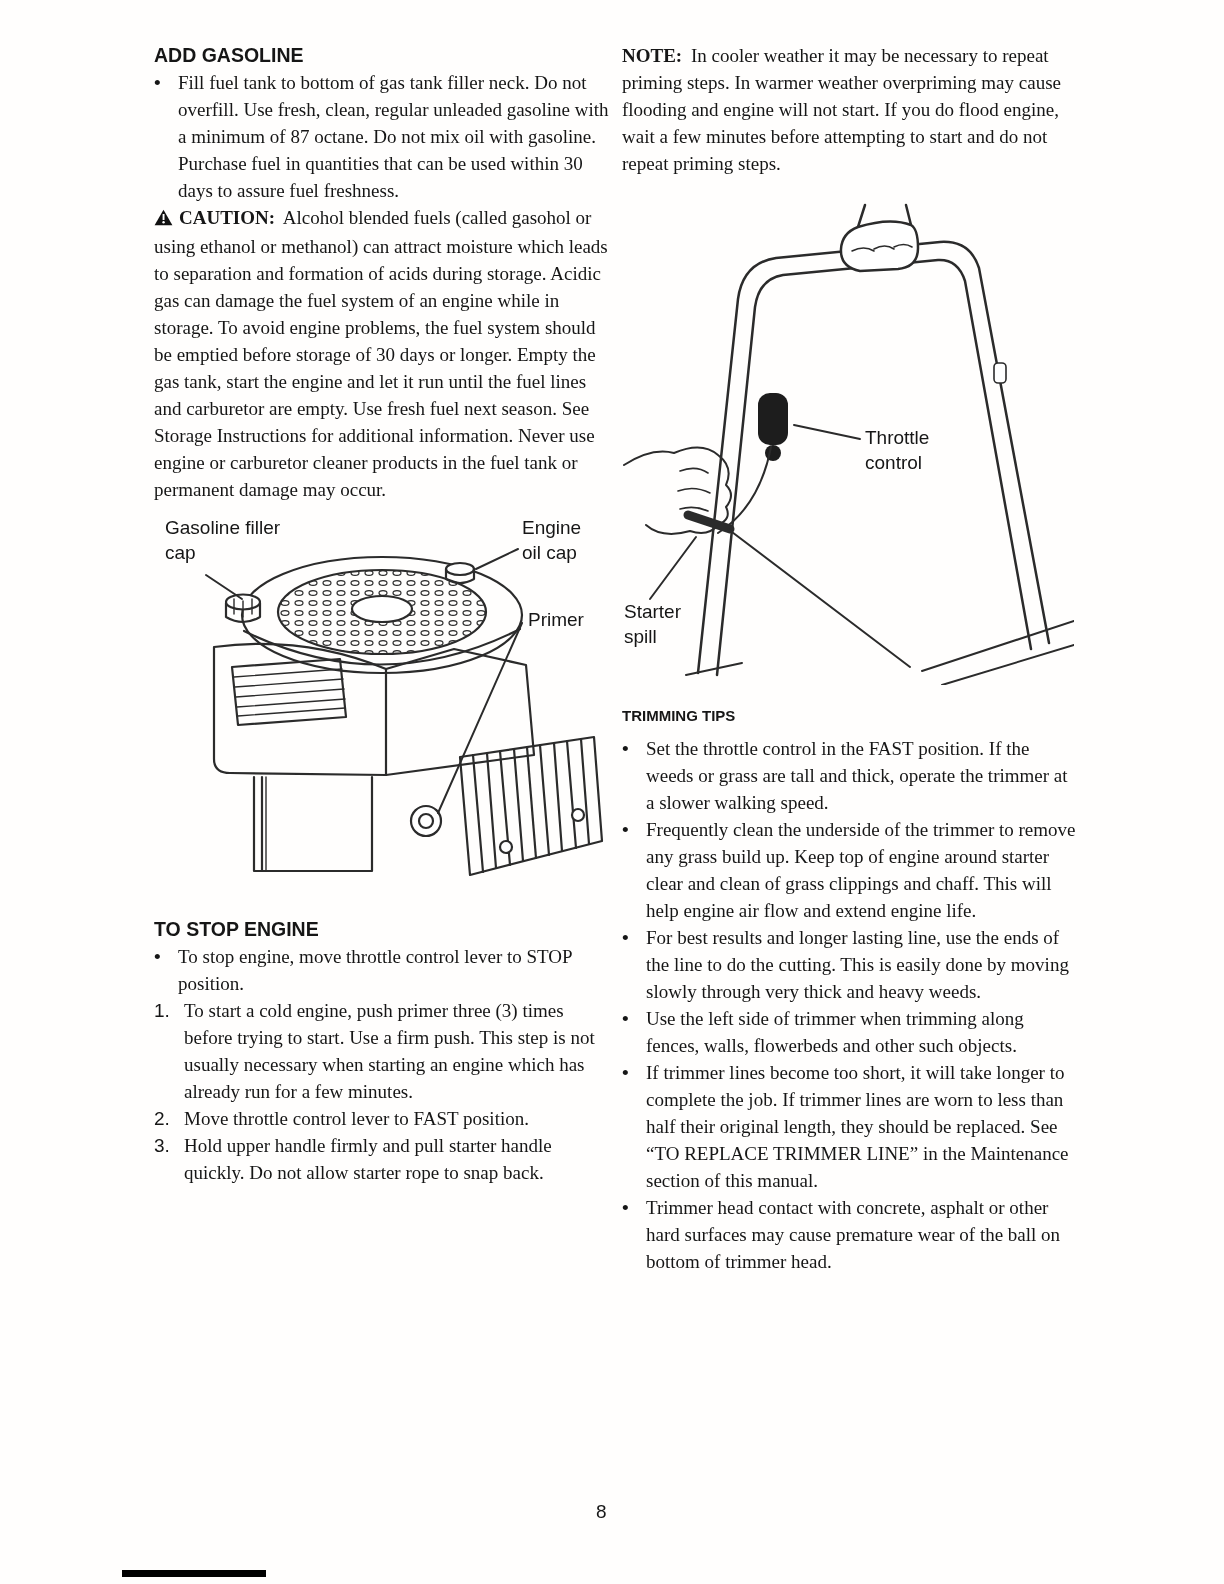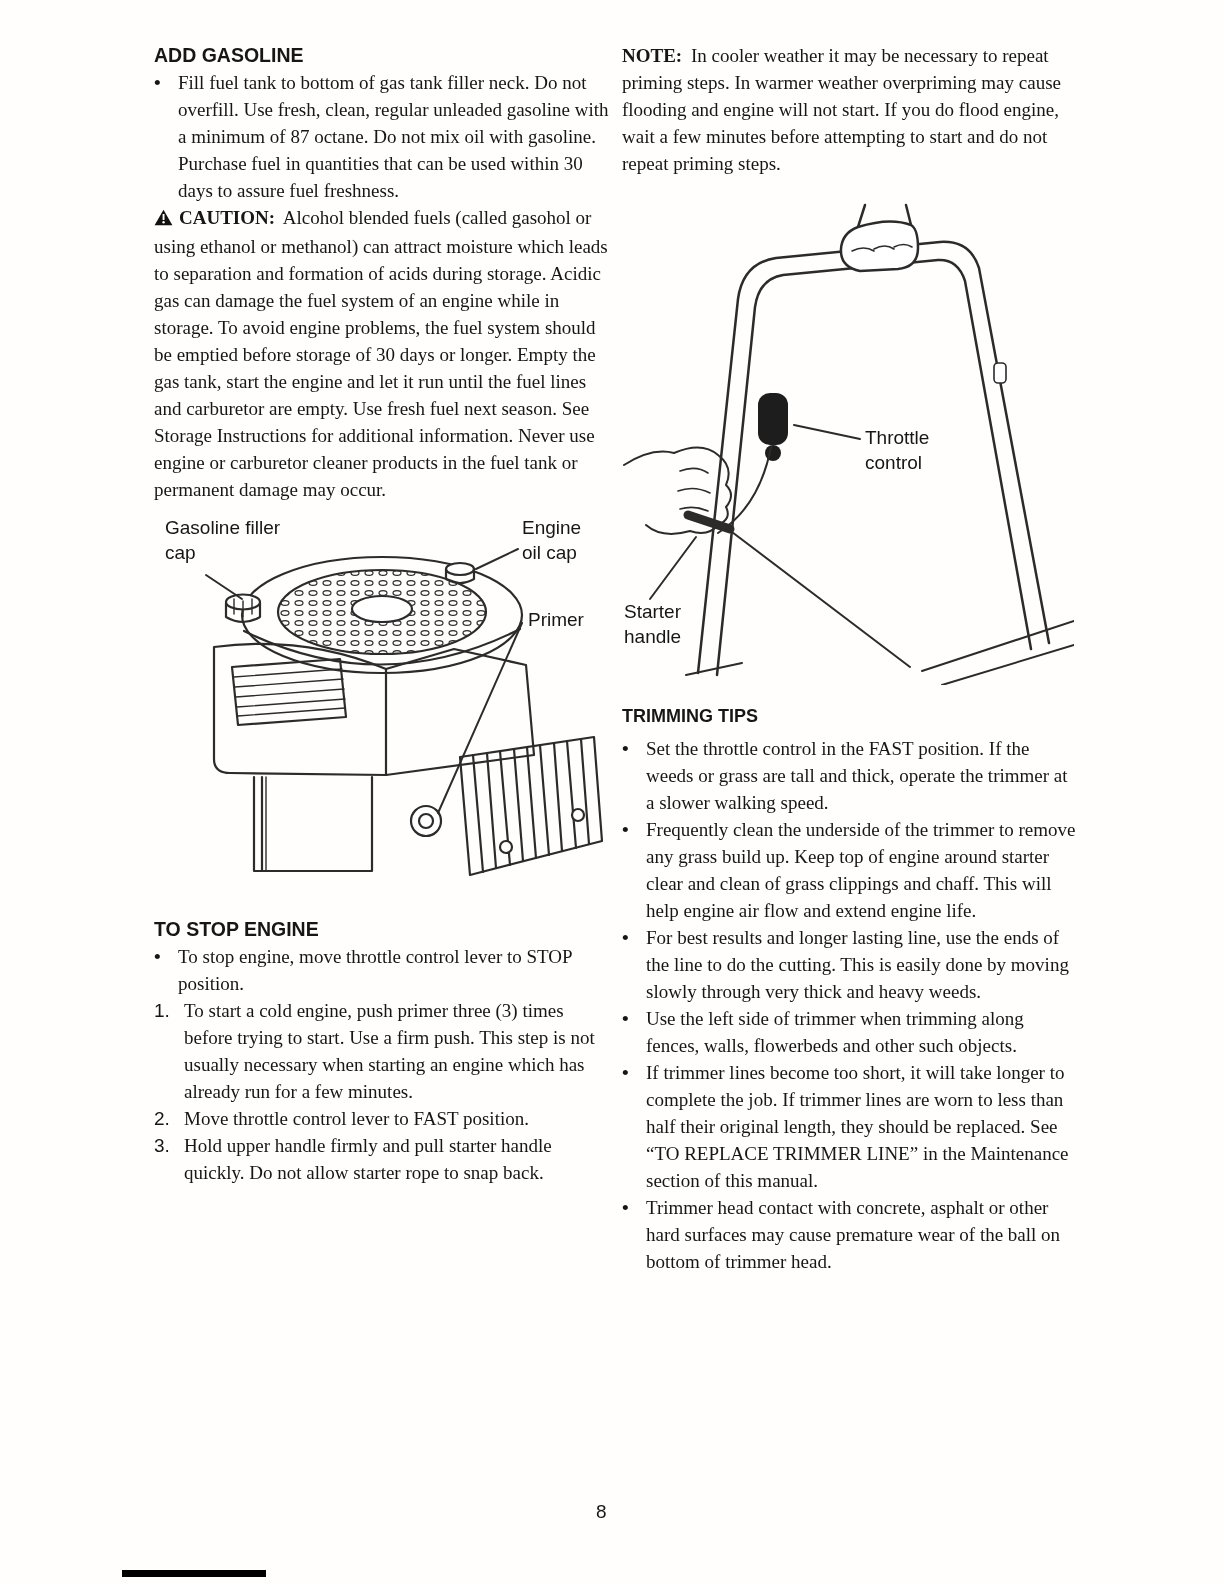--- a/index.html
+++ b/index.html
@@ -2,21 +2,21 @@
 <html><head>
 <meta charset="utf-8">
 <style>
   html,body{margin:0;padding:0;background:#ffffff;}
   .page{position:relative;width:1224px;height:1584px;background:#fffefd;color:#161616;
         font-family:"Liberation Sans",sans-serif;font-size:19px;line-height:27px;overflow:hidden;}
   .col{position:absolute;top:42px;}
   .col-left{left:154px;width:456px;}
   .col-right{left:622px;width:458px;}
   .h{font-size:19.5px;font-weight:700;line-height:27px;margin:0;}
-  .h-lg{font-size:18px;font-weight:700;line-height:30px;margin:4px 0 4px;}
+  .h-lg{font-size:15px;font-weight:700;line-height:30px;margin:4px 0 4px;}
   p{margin:0;font-family:Liberation Serif, serif;}
   .li{display:flex;align-items:flex-start;}
   .mk{flex:0 0 24px;}
   .num{flex:0 0 30px;}
   .t{flex:1;}
   b.lab{margin-right:4px;}
   .cicon{display:inline-block;vertical-align:-2px;margin-right:6px;}
   .fig{position:relative;}
   .fig-engine{width:452px;height:385px;margin:16px 0 12px;}
   .fig-handle{width:452px;height:482px;margin:26px 0 16px;}
@@ -159,21 +159,21 @@
 
           <path d="M 300 468 L 452 418 M 320 482 L 452 442 M 64 472 L 120 460" stroke-width="2"></path>
 
           <rect x="372" y="160" width="12" height="20" rx="4" fill="#ffffff" stroke-width="1.6"></rect>
 
           <path d="M 238 236 L 172 222" stroke-width="2"></path>
           <path d="M 28 396 L 74 334" stroke-width="2"></path>
         </g>
       </svg>
       <div class="fig-label" style="left:243px;top:222px;width:90px;">Throttle control</div>
-      <div class="fig-label" style="left:2px;top:396px;width:80px;">Starter handle</div>
+      <div class="fig-label" style="left:2px;top:396px;width:80px;">Starter spill</div>
     </div>
 
     <h2 class="h-lg">TRIMMING TIPS</h2>
 
     <div class="li">
       <span class="mk">•</span>
       <p class="t">Set the throttle control in the FAST position. If the weeds or grass are tall and thick, operate the trimmer at a slower walking speed.</p>
     </div>
     <div class="li">
       <span class="mk">•</span>

